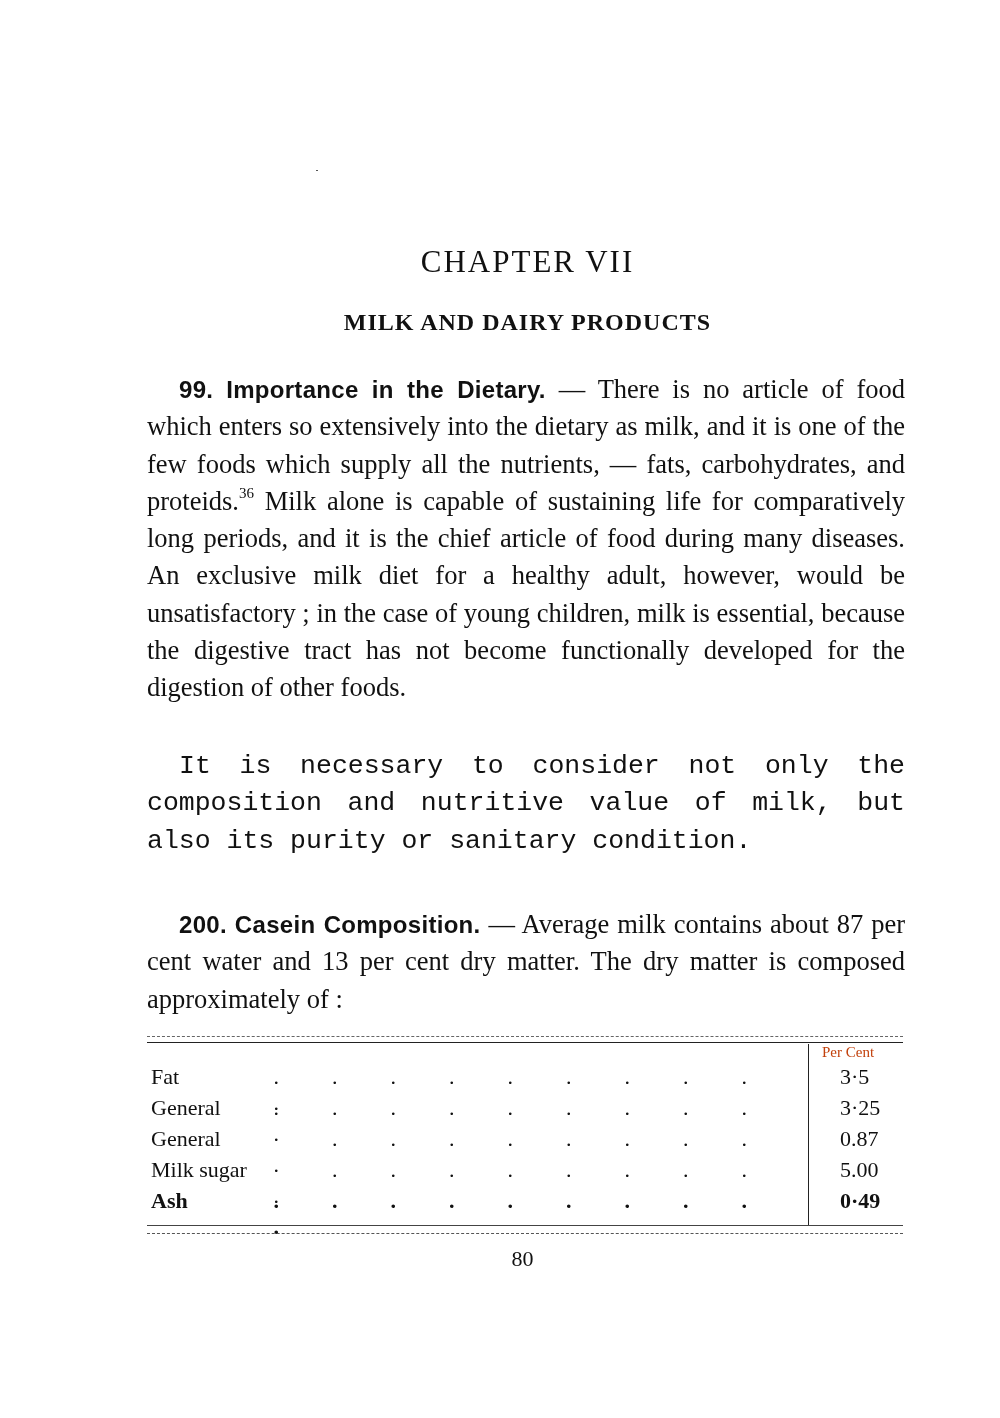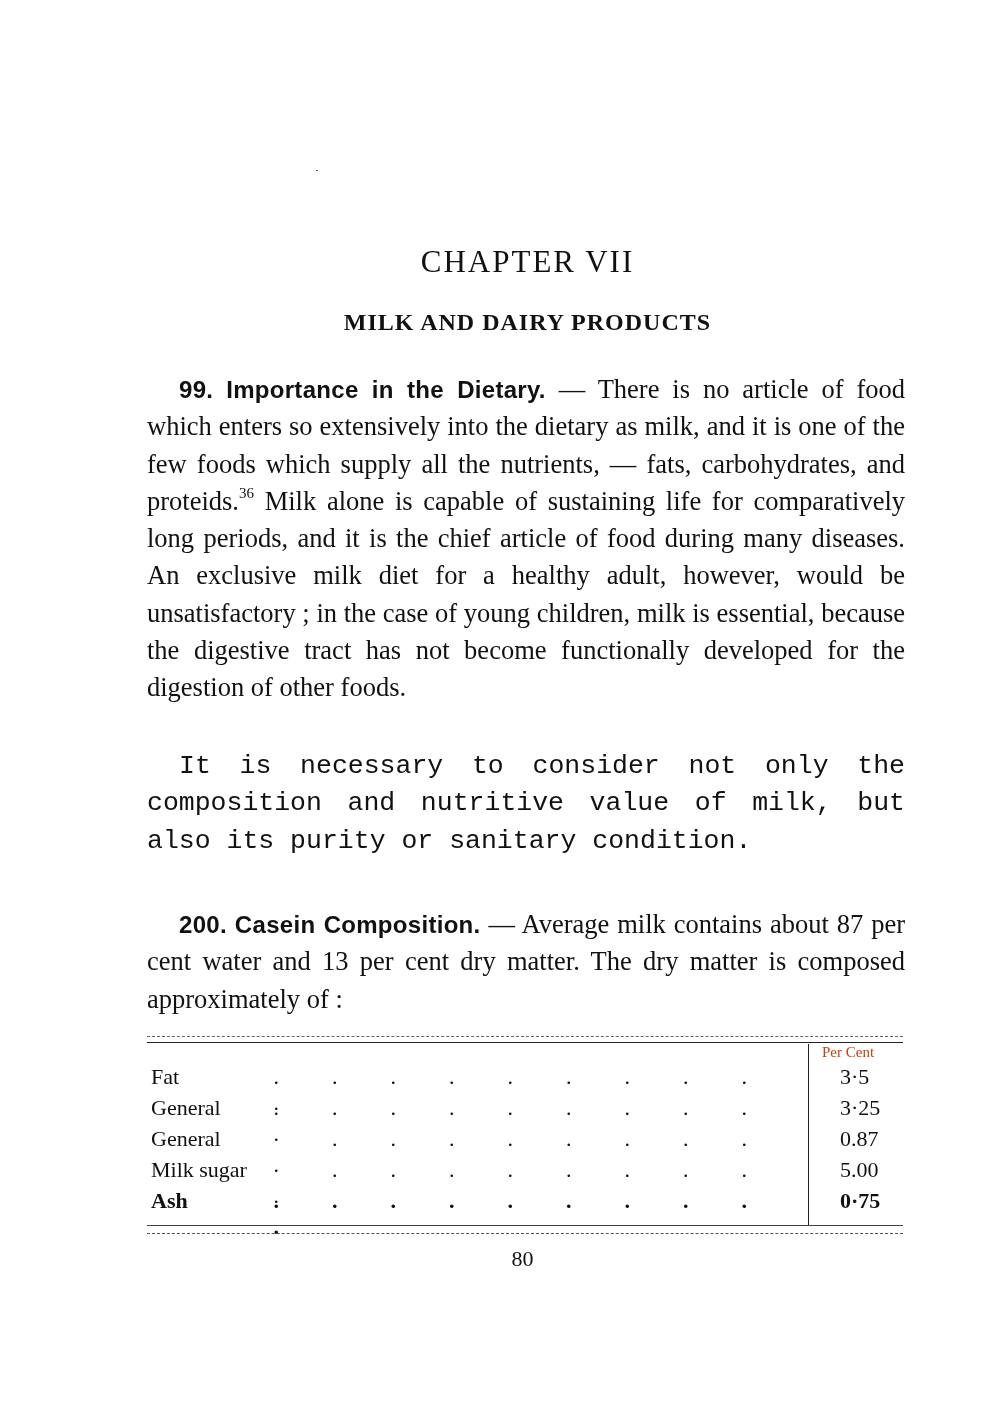--- a/index.html
+++ b/index.html
@@ -82,20 +82,20 @@
     <span class="value">0.87</span>
   </div>
   <div class="row" style="top:127px;">
     <span class="label">Milk sugar</span>
     <span class="leaders"><span></span><span>.</span><span>.</span><span>.</span><span>.</span><span>.</span><span>.</span><span>.</span><span>.</span><span>.</span></span>
     <span class="value">5.00</span>
   </div>
   <div class="row" style="top:158px;font-weight:bold;">
     <span class="label">Ash</span>
     <span class="leaders"><span>.</span><span>.</span><span>.</span><span>.</span><span>.</span><span>.</span><span>.</span><span>.</span><span>.</span><span>.</span></span>
-    <span class="value">0·75</span>
+    <span class="value">0·49</span>
   </div>
 
   <div class="rule-bot1"></div>
   <div class="rule-bot2"></div>
 </div>
 
 <div class="page-num">80</div>
 
 </body></html>

